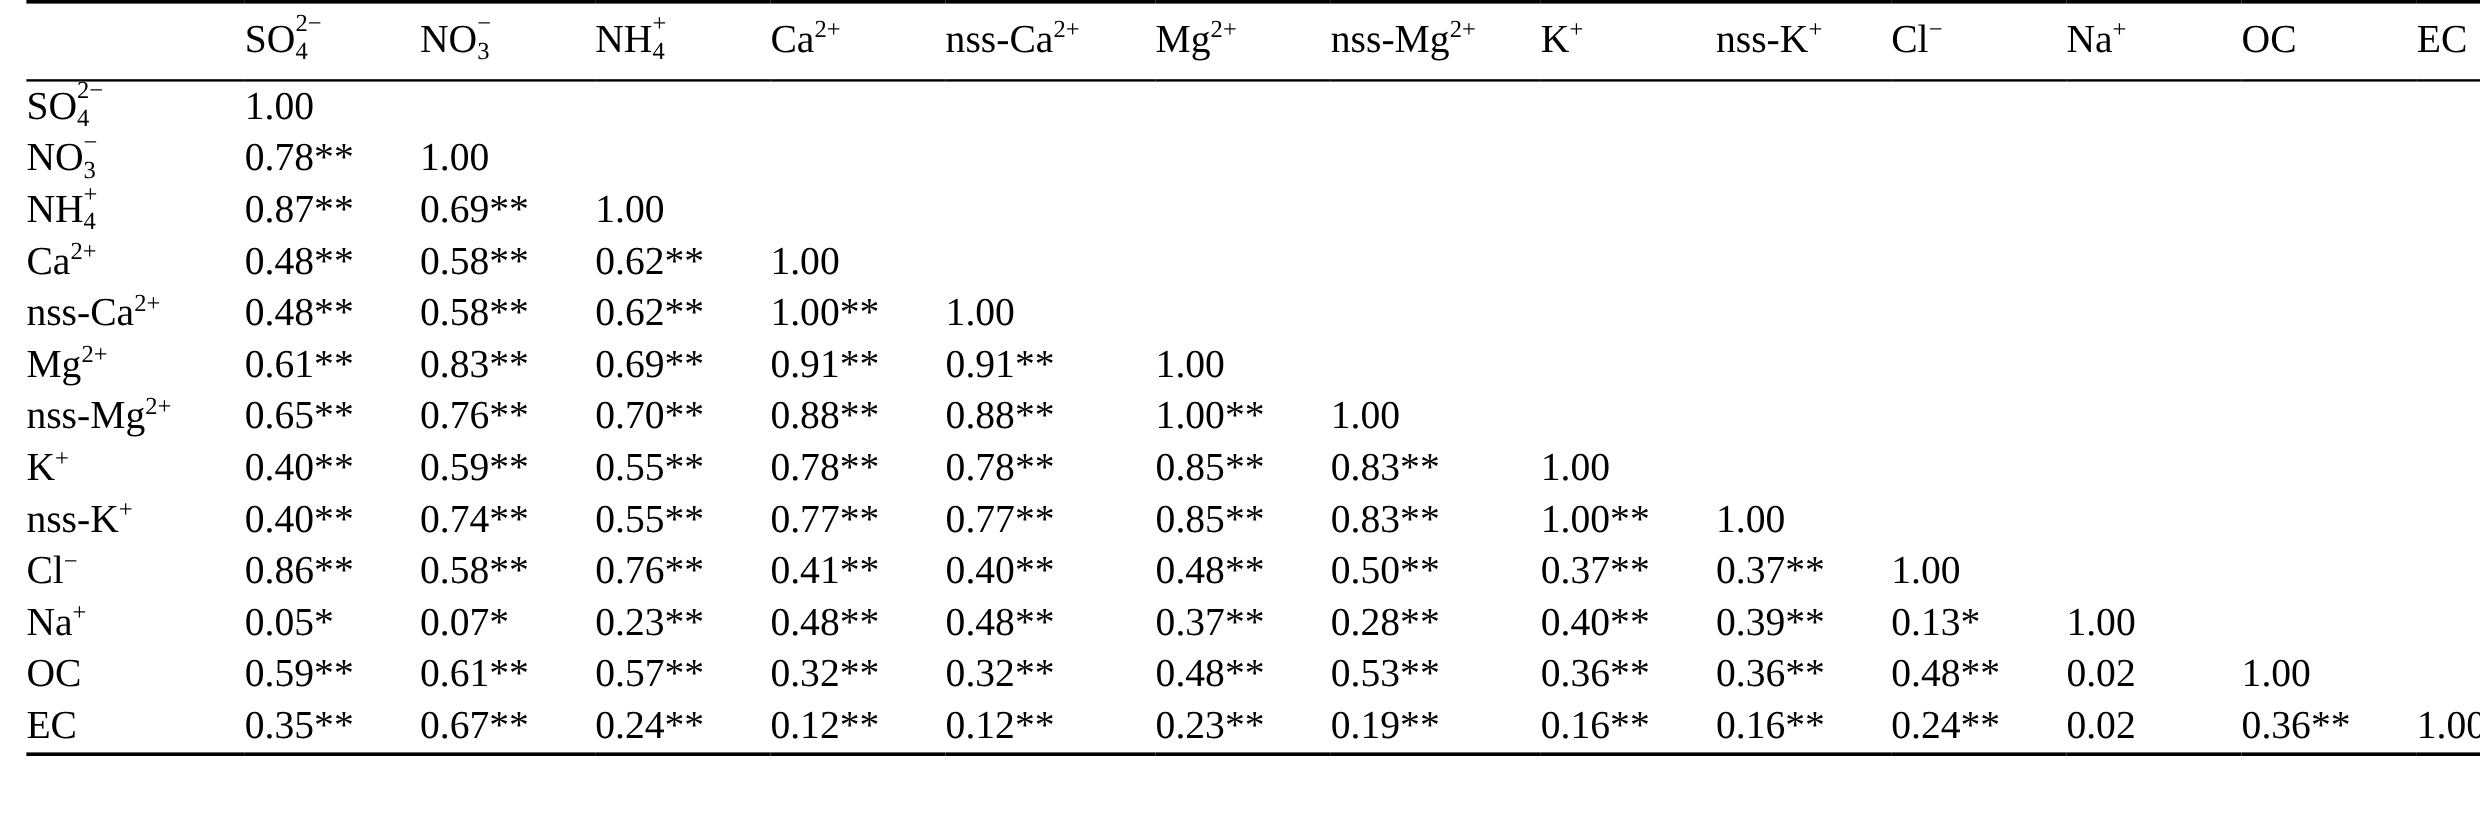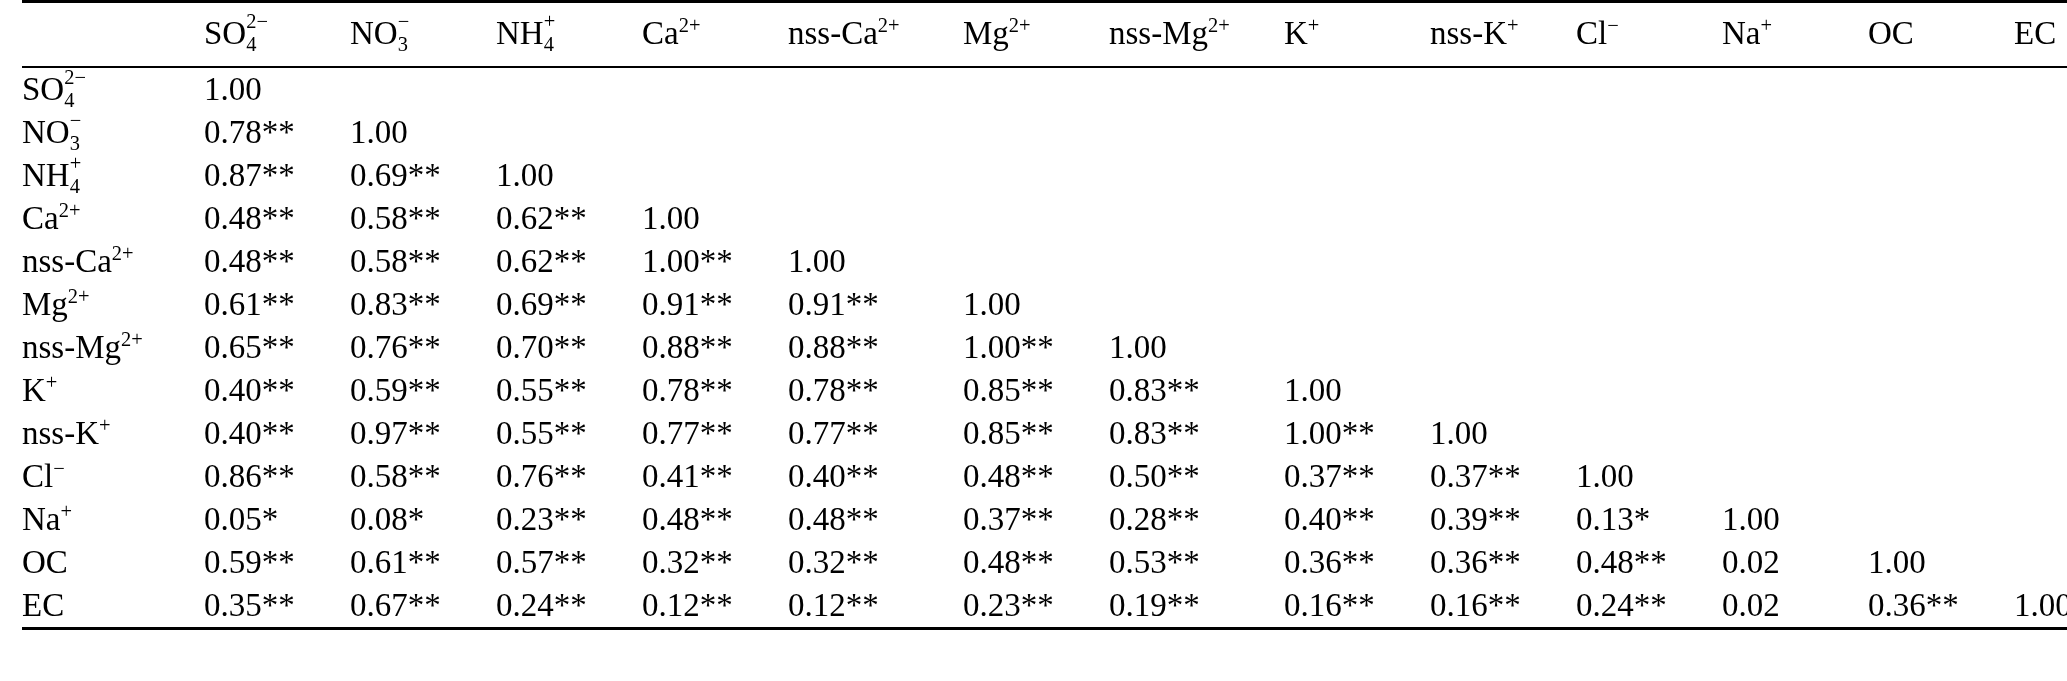--- a/index.html
+++ b/index.html
@@ -249,21 +249,21 @@
           <td class="cell-val">1.00</td>
           <td class="empty"></td>
           <td class="empty"></td>
           <td class="empty"></td>
           <td class="empty"></td>
           <td class="empty"></td>
         </tr>
         <tr>
           <td class="rowlabel ion">nss-K<sup>+</sup></td>
           <td class="cell-val">0.40**</td>
-          <td class="cell-val">0.97**</td>
+          <td class="cell-val">0.74**</td>
           <td class="cell-val">0.55**</td>
           <td class="cell-val">0.77**</td>
           <td class="cell-val">0.77**</td>
           <td class="cell-val">0.85**</td>
           <td class="cell-val">0.83**</td>
           <td class="cell-val">1.00**</td>
           <td class="cell-val">1.00</td>
           <td class="empty"></td>
           <td class="empty"></td>
           <td class="empty"></td>
@@ -281,21 +281,21 @@
           <td class="cell-val">0.37**</td>
           <td class="cell-val">0.37**</td>
           <td class="cell-val">1.00</td>
           <td class="empty"></td>
           <td class="empty"></td>
           <td class="empty"></td>
         </tr>
         <tr>
           <td class="rowlabel ion">Na<sup>+</sup></td>
           <td class="cell-val">0.05*</td>
-          <td class="cell-val">0.08*</td>
+          <td class="cell-val">0.07*</td>
           <td class="cell-val">0.23**</td>
           <td class="cell-val">0.48**</td>
           <td class="cell-val">0.48**</td>
           <td class="cell-val">0.37**</td>
           <td class="cell-val">0.28**</td>
           <td class="cell-val">0.40**</td>
           <td class="cell-val">0.39**</td>
           <td class="cell-val">0.13*</td>
           <td class="cell-val">1.00</td>
           <td class="empty"></td>

